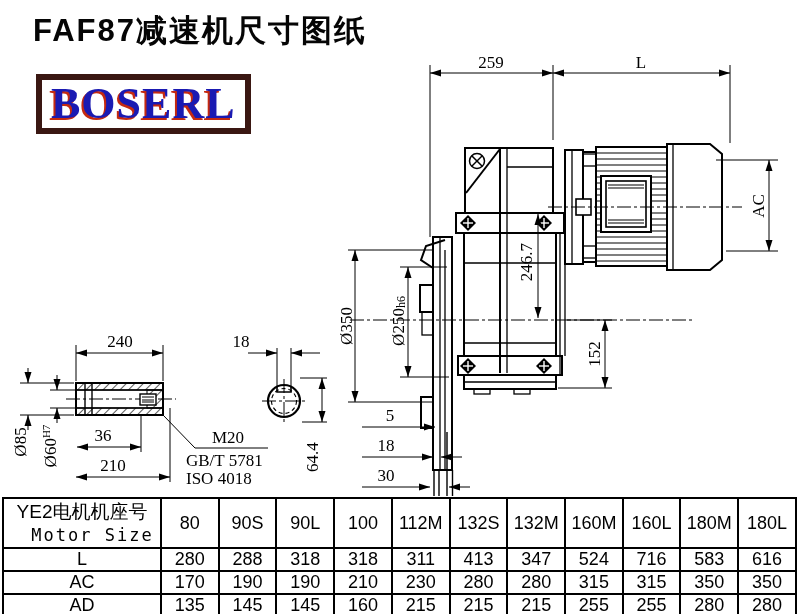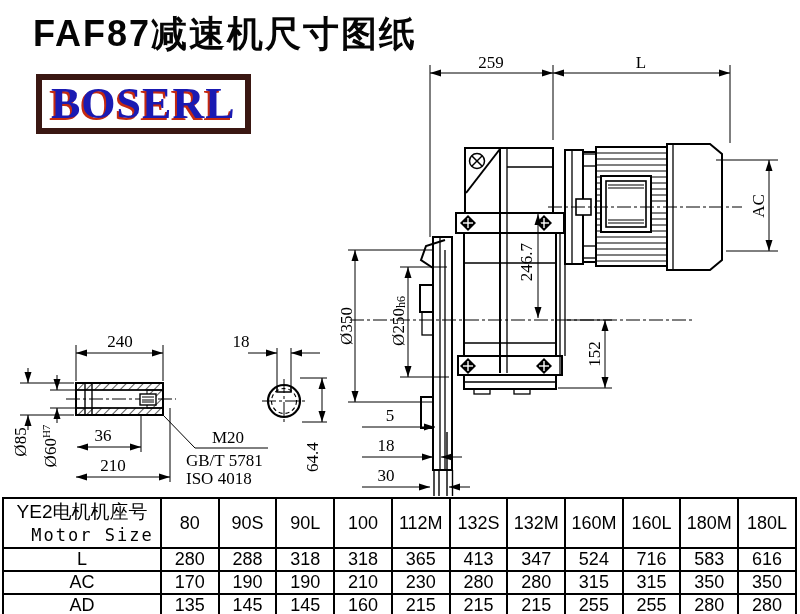--- a/index.html
+++ b/index.html
@@ -1,21 +1,21 @@
 <!DOCTYPE html>
 <html><head>
 <meta charset="utf-8">
 <style>
   html,body{margin:0;padding:0;}
   body{
     width:800px;height:614px;position:relative;background:#ffffff;
     font-family:"Liberation Sans",sans-serif;color:#000;overflow:hidden;
   }
   .page-title{
-    position:absolute;left:33px;top:10px;font-size:36px;font-weight:bold;
+    position:absolute;left:33px;top:10px;font-size:31px;font-weight:bold;
     letter-spacing:2px;color:#050505;white-space:nowrap;
   }
   .logo-box{
     position:absolute;left:36px;top:74px;border:6px solid #3a1712;
     background:#fff;padding:0 9px;
   }
   .logo-text{
     font-family:"Liberation Serif",serif;font-weight:bold;font-size:44px;
     line-height:48px;color:#1a1ab2;text-shadow:-2px 2px 0 #c52a10;letter-spacing:1px;text-align:center;
   }
@@ -325,21 +325,21 @@
     <td>160L</td>
     <td>180M</td>
     <td>180L</td>
   </tr>
   <tr>
     <td>L</td>
     <td>280</td>
     <td>288</td>
     <td>318</td>
     <td>318</td>
-    <td>365</td>
+    <td>311</td>
     <td>413</td>
     <td>347</td>
     <td>524</td>
     <td>716</td>
     <td>583</td>
     <td>616</td>
   </tr>
   <tr>
     <td>AC</td>
     <td>170</td>

